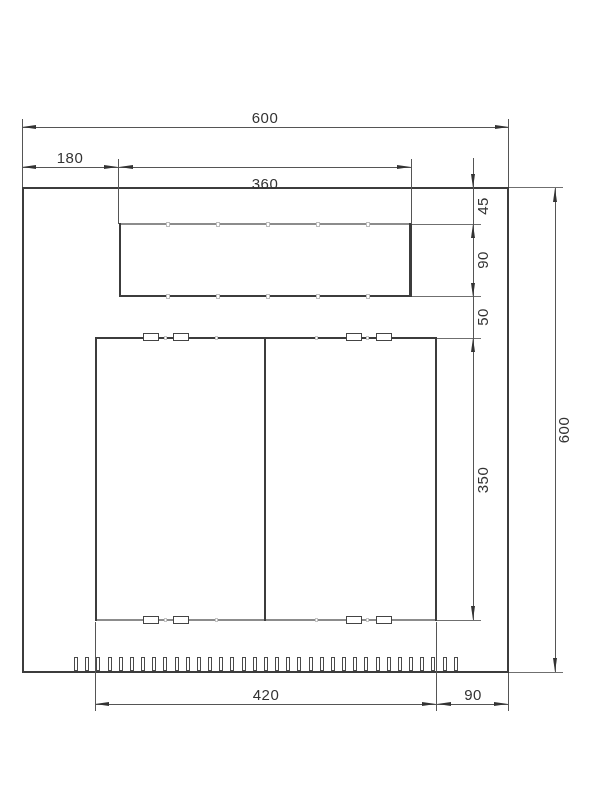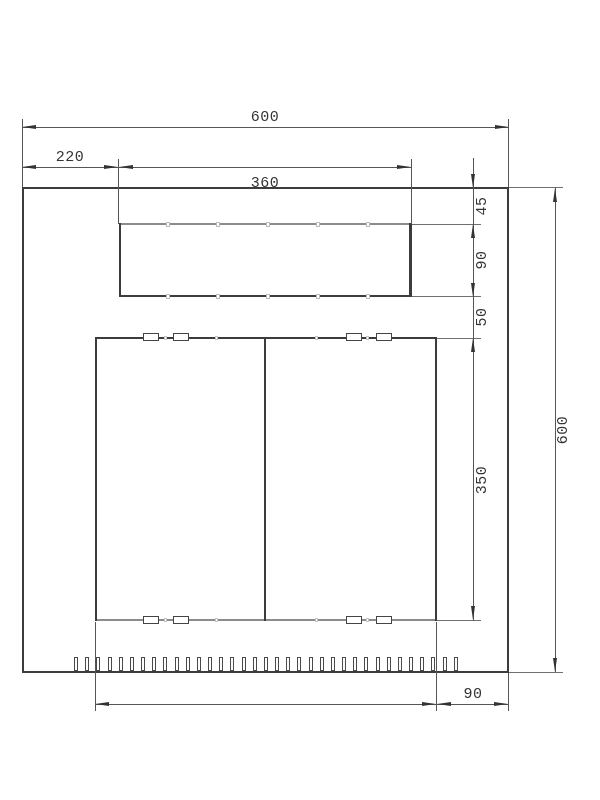--- a/index.html
+++ b/index.html
@@ -1,17 +1,17 @@
 <!DOCTYPE html>
 <html><head>
 <meta charset="utf-8">
 <style>
   html,body{margin:0;padding:0;background:#fff;}
   .sheet{position:relative;width:600px;height:800px;background:#ffffff;overflow:hidden;
-         font-family:Liberation Mono, monospace;color:#2e2e2e;}
+         font-family:Liberation Sans, sans-serif;color:#2e2e2e;}
   .ln{position:absolute;}
   .obj{background:#3c3c3c;}
   .rail{background:#8c8c8c;}
   .thin{background:#6f6f6f;}
   .dim{background:#555;}
   .dt{position:absolute;font-size:15px;line-height:16px;letter-spacing:.5px;text-align:center;
       color:#333;white-space:nowrap;}
   .vt{transform:rotate(-90deg);transform-origin:center center;width:44px;height:16px;}
   .ht{width:140px;height:16px;}
   .ar{position:absolute;width:0;height:0;}
@@ -145,22 +145,23 @@
   <div class="ar ar-u" style="left:471px;top:338px;"></div>
   <div class="ar ar-d" style="left:471px;top:606px;"></div>
   <div class="ar ar-u" style="left:553px;top:188px;"></div>
   <div class="ar ar-d" style="left:553px;top:658px;"></div>
   <div class="ar ar-l" style="left:95px;top:701.5px;"></div>
   <div class="ar ar-r" style="left:422px;top:701.5px;"></div>
   <div class="ar ar-l" style="left:437px;top:701.5px;"></div>
   <div class="ar ar-r" style="left:494px;top:701.5px;"></div>
 
   <span class="dt ht" style="left:195px;top:110px;">600</span>
-  <span class="dt ht" style="left:0px;top:150px;">220</span>
+  <span class="dt ht" style="left:0px;top:150px;">180</span>
   <span class="dt ht" style="left:195px;top:150px;margin-top:26px;">360</span>
   <span class="dt vt" style="left:461px;top:198px;">45</span>
   <span class="dt vt" style="left:461px;top:252px;">90</span>
   <span class="dt vt" style="left:461px;top:309px;">50</span>
   <span class="dt vt" style="left:461px;top:472px;">350</span>
   <span class="dt vt" style="left:542px;top:422px;">600</span>
+  <span class="dt ht" style="left:196px;top:687px;">420</span>
   <span class="dt ht" style="left:403px;top:687px;">90</span>
 
 </div>
 
 </body></html>

